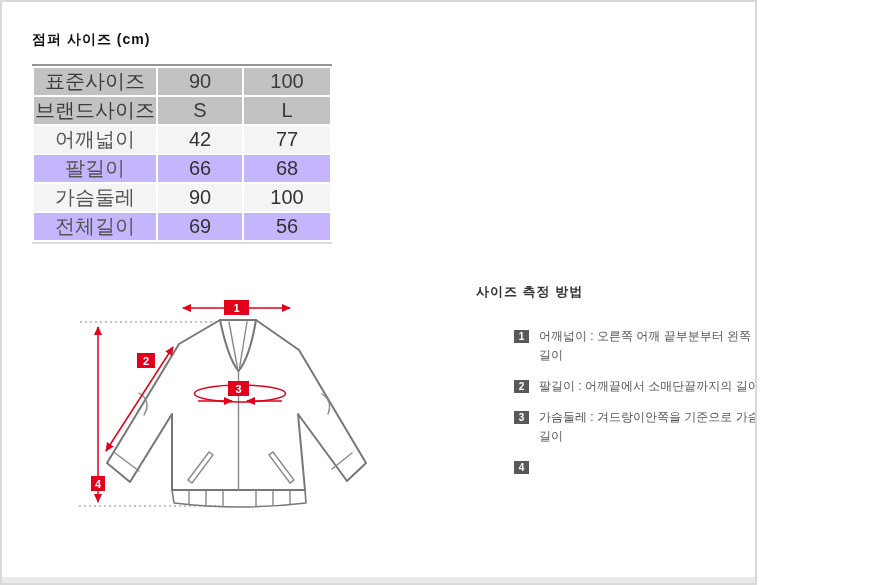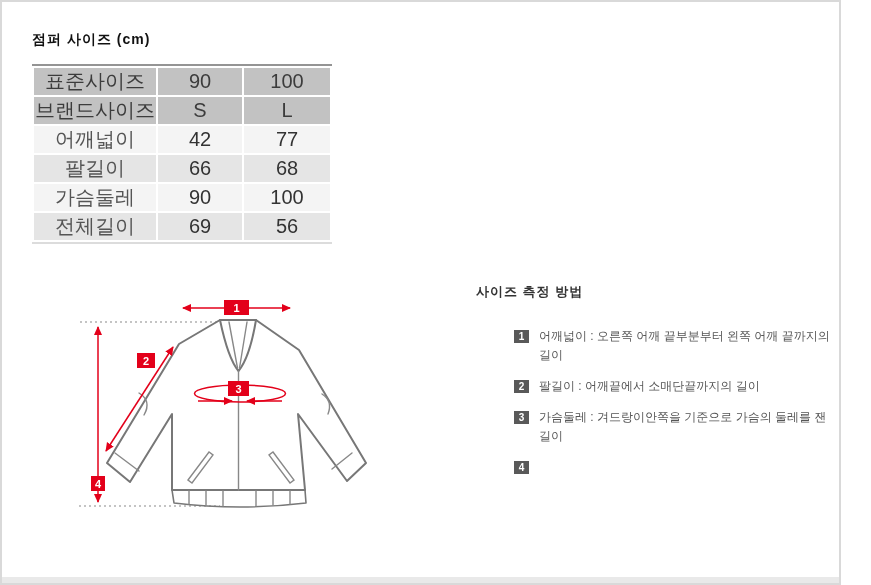--- a/index.html
+++ b/index.html
@@ -1,18 +1,18 @@
 <!DOCTYPE html>
 <html><head>
 <meta charset="utf-8">
 <style>
   * { margin:0; padding:0; box-sizing:border-box; }
   body { background:#fff; font-family:"Liberation Sans","DejaVu Sans",sans-serif; }
   .page {
-    position:relative; width:841px; height:585px; background:#fff;
+    position:relative; width:757px; height:585px; background:#fff;
     border:2px solid #d9d9d9; overflow:hidden;
   }
   .bottom-strip { position:absolute; left:0; right:0; bottom:0; height:6px; background:#e9e9e9; }
 
   .page-title {
     position:absolute; left:30px; top:29px;
     font-size:14px; font-weight:bold; color:#111; letter-spacing:1px;
   }
 
   
@@ -20,21 +20,21 @@
     position:absolute; left:30px; top:62px;
     border-collapse:separate; border-spacing:2px;
     border-top:2px solid #949494; border-bottom:2px solid #dcdcdc;
   }
   .size-table td { height:26px; text-align:center; vertical-align:middle; font-size:20px; }
   .size-table td.c0 { width:122px; }
   .size-table td.c1 { width:84px; }
   .size-table td.c2 { width:86px;margin-left:24px; }
   .size-table tr.hdr td { background:#c2c2c2; color:#3c3c3c; }
   .size-table tr.odd td { background:#f4f4f4; }
-  .size-table tr.even td { background:#e5e5e5; }
+  .size-table tr.even td { background:#c4b5fd; }
   .size-table td.lbl { color:#555; }
   .size-table td.val { color:#333; }
 
   
   .diagram-svg { position:absolute; left:55px; top:278px; }
 
   
   .guide { position:absolute; left:474px; top:281px; width:370px; }
   .guide-title { font-size:13px; font-weight:bold; color:#333; letter-spacing:1px; margin-bottom:26px; }
   .guide-list { padding-left:38px; }

